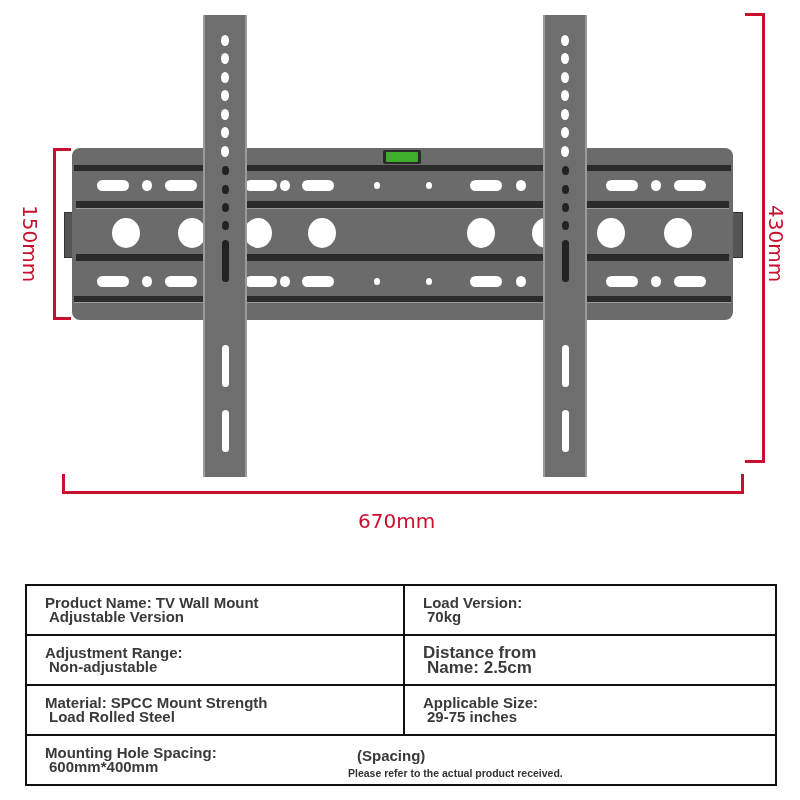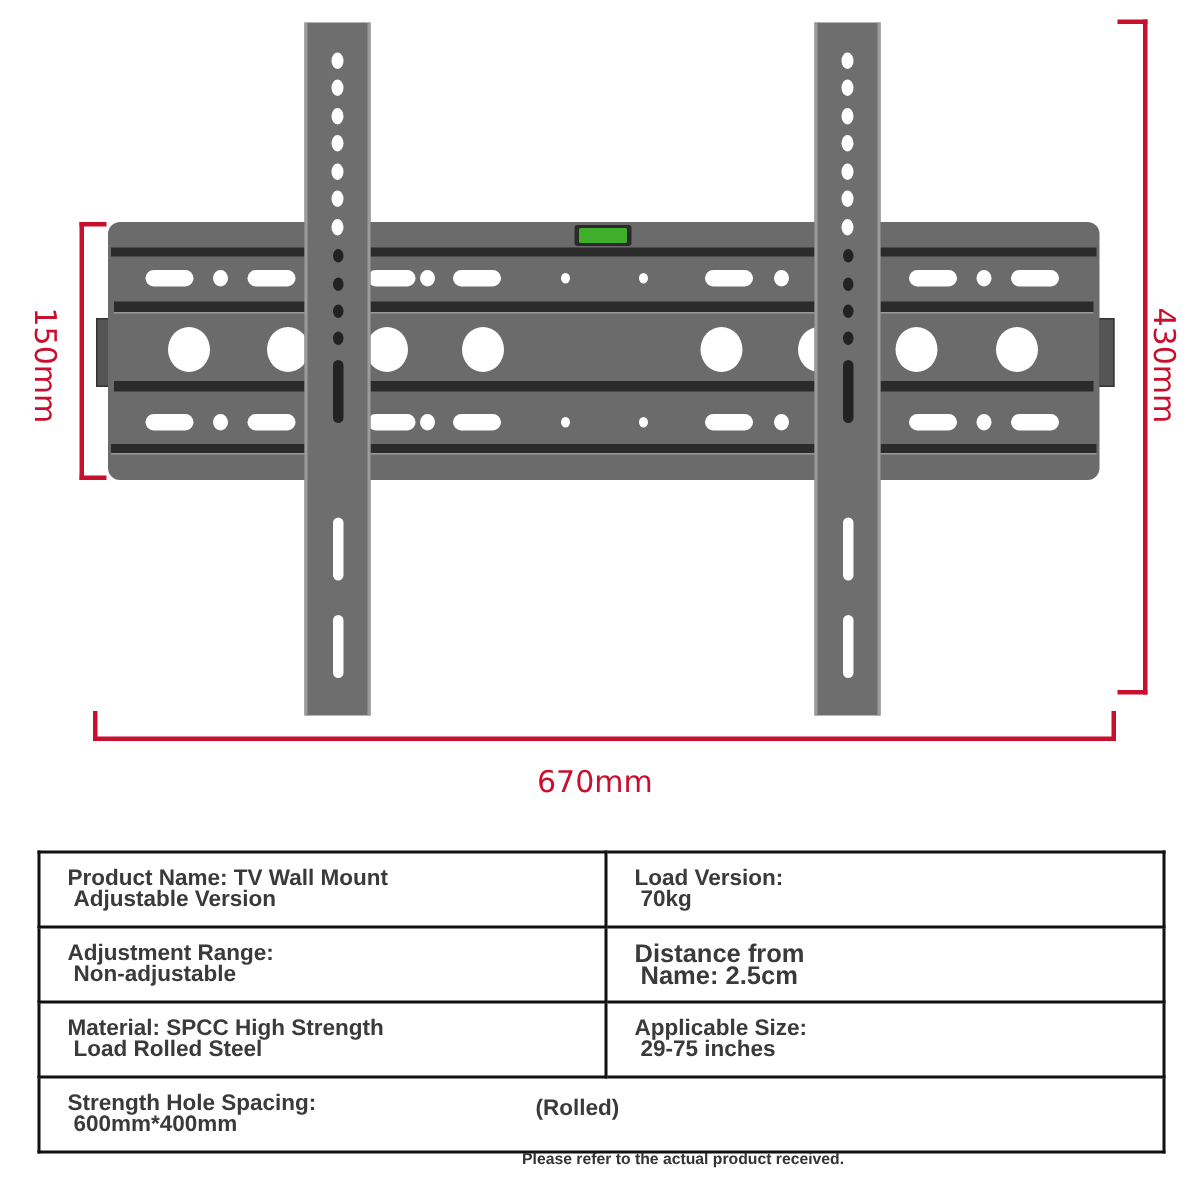--- a/index.html
+++ b/index.html
@@ -11,21 +11,21 @@
   .hole { position:absolute; background:#ffffff; border-radius:50%; }
   .slot { position:absolute; background:#ffffff; border-radius:7px; }
   .rail-dark { position:absolute; background:#2b2b2b; }
   .rail-light { position:absolute; background:#9a9a9a; }
   .bar { position:absolute; background:#6e6e6e; border-left:2px solid #9b9b9b; border-right:2px solid #9b9b9b; box-sizing:border-box; }
   .bar .dot { position:absolute; width:8px; height:11px; border-radius:50%; background:#fff; left:50%; margin-left:-4px; }
   .bar .ddot { position:absolute; width:7px; height:9px; border-radius:50%; background:#222; left:50%; margin-left:-3.5px; }
   .bar .vslot { position:absolute; width:7px; height:42px; border-radius:4px; background:#fff; left:50%; margin-left:-3.5px; }
   .bar .vdslot { position:absolute; width:7px; height:42px; border-radius:4px; background:#222; left:50%; margin-left:-3.5px; }
   .tab { position:absolute; background:#555; border:1px solid #333; }
-  table.spec { position:absolute; left:25px; top:567px; width:752px; border-collapse:collapse; }
+  table.spec { position:absolute; left:25px; top:584px; width:752px; border-collapse:collapse; }
   table.spec td { border:2px solid #111; height:48px; vertical-align:middle; padding:0 0 0 18px; color:#3a3a3a; font-weight:bold; font-size:15px; line-height:14px; }
   .l1 { display:block; }
   .l2 { display:block; padding-left:4px; }
   .note { position:absolute; left:345px; top:768px; font-size:10.5px; font-weight:bold; color:#333; line-height:11px; }
   .note .n2 { padding-left:3px; }
   .level { position:absolute; left:383px; top:150px; width:38px; height:14px; background:#2a2a2a; border-radius:2px; }
   .level i { position:absolute; left:3px; top:2px; width:32px; height:10px; background:#3fae2a; border-radius:1px; }
 </style>
 </head>
 <body>
@@ -155,33 +155,33 @@
       <span class="l1">Adjustment Range:</span>
       <span class="l2">Non-adjustable</span>
     </td>
     <td style="font-size:17px;line-height:15px;">
       <span class="l1">Distance from</span>
       <span class="l2">Name: 2.5cm</span>
     </td>
   </tr>
   <tr>
     <td>
-      <span class="l1">Material: SPCC High Strength</span>
+      <span class="l1">Material: SPCC Mount Strength</span>
       <span class="l2">Load Rolled Steel</span>
     </td>
     <td>
       <span class="l1">Applicable Size:</span>
       <span class="l2">29-75 inches</span>
     </td>
   </tr>
   <tr>
     <td colspan="2" style="position:relative;">
-      <span class="l1">Strength Hole Spacing:</span>
+      <span class="l1">Mounting Hole Spacing:</span>
       <span class="l2">600mm*400mm</span>
-      <span style="position:absolute;left:330px;top:13px;">(Rolled)</span>
+      <span style="position:absolute;left:330px;top:13px;">(Spacing)</span>
     </td>
   </tr>
 </tbody>
   </table>
 
 <div class="note">
   <div class="n2">Please refer to the actual product received.</div>
 </div>
 
 </body></html>

